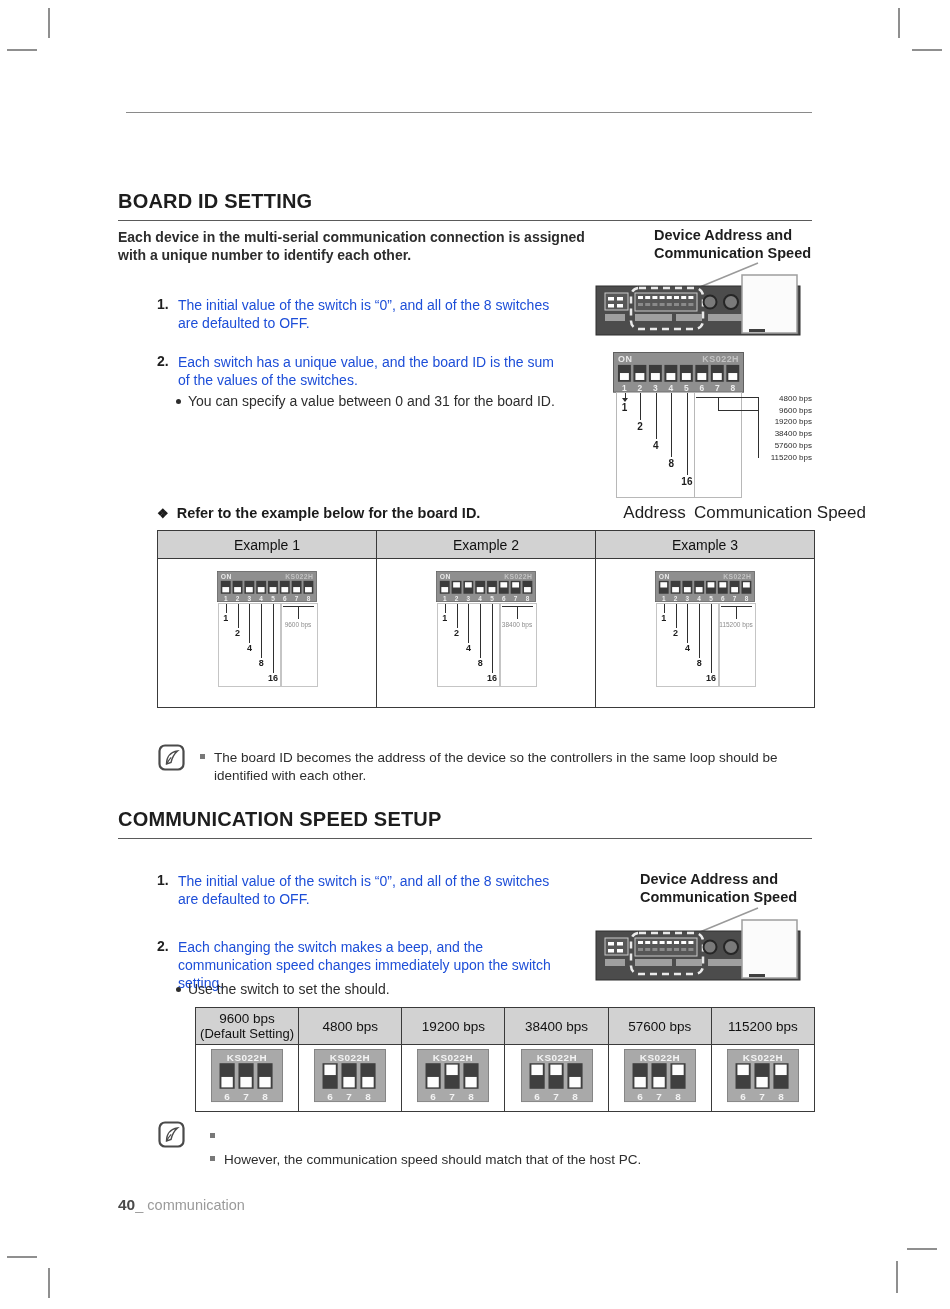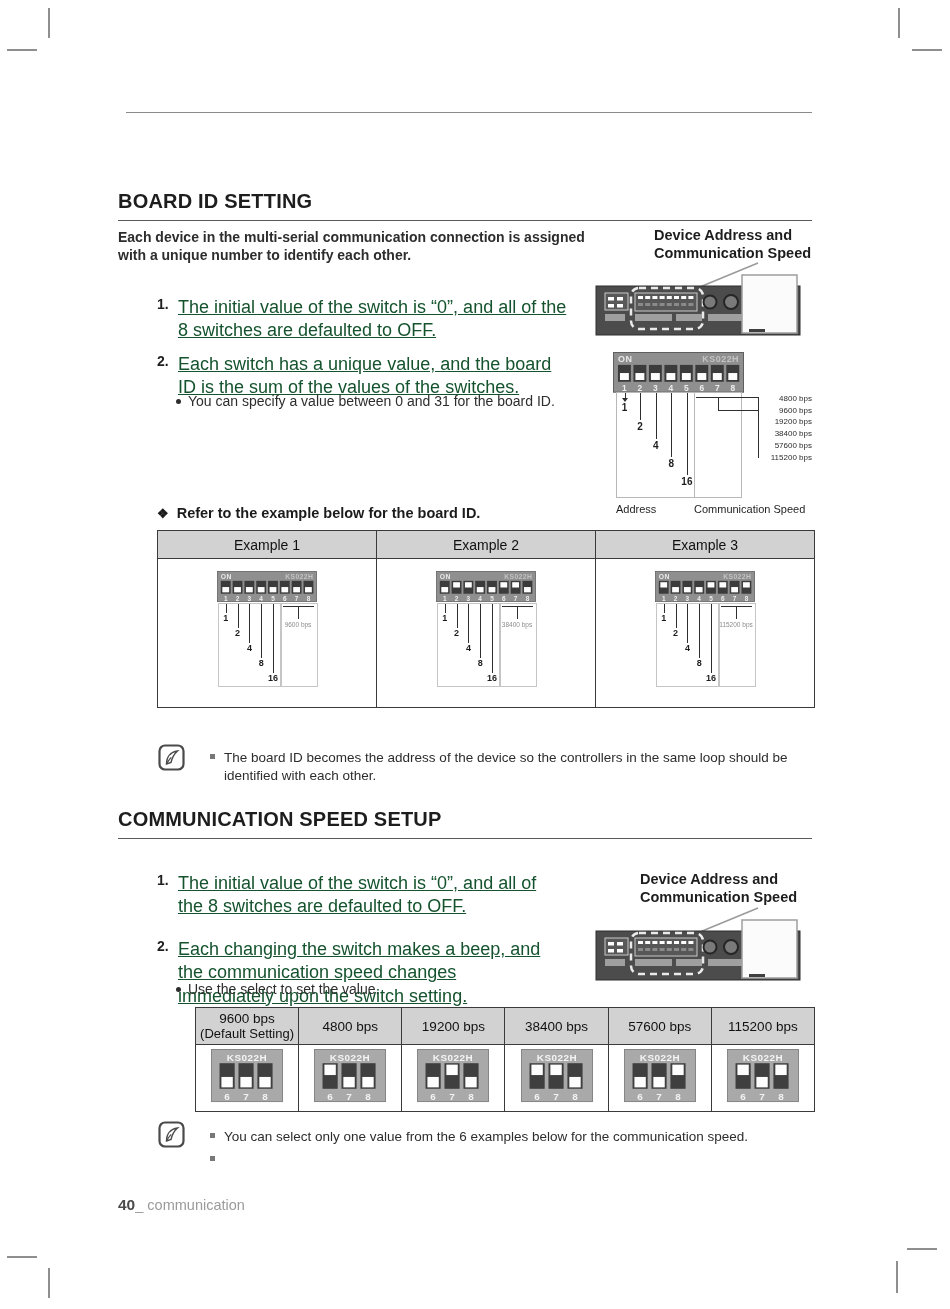--- a/index.html
+++ b/index.html
@@ -12,37 +12,37 @@
   .title-row{position:absolute;left:118px;top:112px;width:694px;display:flex;align-items:flex-end;}
   .page-title{font-size:45px;font-weight:300;color:#3f3f3f;letter-spacing:1px;
               -webkit-text-fill-color:transparent;-webkit-text-stroke:1px #4a4a4a;line-height:1.05;}
   .title-rule{flex:1;border-bottom:1px solid #8a8a8a;margin:0 0 7px 8px;height:0;}
   
   .sec-head{position:absolute;left:118px;width:694px;font-size:20px;font-weight:600;color:#1d1d1d;
             letter-spacing:0.2px;padding-bottom:7px;border-bottom:1px solid #5a5a5a;}
   .body-text{font-size:14px;line-height:1.28;color:#2d2d2d;}
   .step{position:absolute;left:157px;width:412px;}
   .step-num{position:absolute;left:0;top:0;font-weight:bold;font-size:14px;color:#1f1f1f;}
-  .step-text{margin-left:21px;font-size:18px;line-height:1.3;color:#14532d;text-decoration:underline;}
+  .step-text{margin-left:21px;font-size:14px;line-height:1.3;color:#1d4ed8;}
   .bullet-line{position:absolute;left:176px;width:400px;font-size:14px;color:#2d2d2d;}
   .bullet-line::before{content:"";display:inline-block;width:5px;height:5px;border-radius:50%;
                        background:#2d2d2d;margin-right:7px;vertical-align:2px;}
   .dev-label{position:absolute;font-size:14.5px;font-weight:bold;color:#1d1d1d;line-height:1.25;}
   
   #main-diagram{position:absolute;left:610px;top:352px;width:205px;height:172px;}
   .dip8-main{position:absolute;left:3px;top:0;width:131px;}
   .dip8-main svg{display:block;width:131px;}
   .obox{position:absolute;border:1px solid #b8b8b8;}
   .vline{position:absolute;width:1px;background:#2f2f2f;}
   .hline{position:absolute;height:1px;background:#2f2f2f;}
   .leader-label{position:absolute;width:20px;text-align:center;font-size:10px;font-weight:bold;color:#1d1d1d;}
   .arrowhead{position:absolute;width:0;height:0;border:3px solid transparent;border-top:4px solid #2f2f2f;}
   #speed-options{position:absolute;left:152px;top:41px;width:50px;}
   .speed-opt{font-size:8px;line-height:11.7px;text-align:right;color:#2c2c2c;white-space:nowrap;}
-  .diag-caption{position:absolute;font-size:11px;color:#1f1f1f;}
+  .diag-caption{position:absolute;font-size:17px;color:#1f1f1f;text-align:center;}
   
   .refer{position:absolute;left:157px;top:505px;font-size:14.5px;font-weight:bold;color:#1b1b1b;}
   .refer .mark{margin-right:8px;font-size:13px;}
   
   #examples-wrap{position:absolute;left:157px;top:530px;}
   table{border-collapse:collapse;}
   .doc-table{width:658px;}
   .doc-table th,.doc-table td{border:1px solid #3a3a3a;}
   .doc-table th{background:#d2d2d2;font-weight:normal;font-size:14px;color:#111;height:25px;}
   .ex-diagram-cell{height:146px;vertical-align:top;background:#fff;}
@@ -377,21 +377,21 @@
   </table>
 </div>
 
 <div class="note-icon" style="left:158px;top:744px;">
   <svg viewBox="0 0 27 27">
       <rect x="1.5" y="1.5" width="24" height="24" rx="5.5" fill="none" stroke="#4a4a4a" stroke-width="2.2"></rect>
       <path d="M8.5 20 C8.5 13 12.5 8 19.5 7 C15.5 10.5 14 14 13 18.5 Z" fill="none" stroke="#4a4a4a" stroke-width="1.4"></path>
       <path d="M8.5 20 C10.5 16.5 11.5 15.2 13.2 13.4" stroke="#4a4a4a" stroke-width="1.2" fill="none"></path>
     </svg>
 </div>
-<div class="note-item" style="left:210px;top:749px;width:605px;">
+<div class="note-item" style="left:200px;top:749px;width:605px;">
   <span class="sq"></span><span class="nt">The board ID becomes the address of the device so the controllers in the same loop should be identified with each other.</span>
 </div>
 
 <div class="sec-head" style="top:808px;">COMMUNICATION SPEED SETUP</div>
 
 <div class="step" style="top:872px;width:400px;">
   <span class="step-num">1.</span>
   <div class="step-text">The initial value of the switch is “0”, and all of the 8 switches are defaulted to OFF.</div>
 </div>
 <div class="dev-label" style="left:640px;top:870px;">
@@ -433,21 +433,21 @@
       <rect x="40" y="53" width="37" height="7" fill="#9f9f9f"></rect>
       <rect x="81" y="53" width="26" height="7" fill="#9f9f9f"></rect>
       <rect x="113" y="53" width="34" height="7" fill="#9f9f9f"></rect>
     </svg>
   </div>
 
 <div class="step" style="top:938px;width:400px;">
   <span class="step-num">2.</span>
   <div class="step-text">Each changing the switch makes a beep, and the communication speed changes immediately upon the switch setting.</div>
 </div>
-<div class="bullet-line" style="top:981px;"><span>Use the select to set the value.</span></div>
+<div class="bullet-line" style="top:981px;"><span>Use the switch to set the should.</span></div>
 
 <div id="speed-wrap">
   <table class="doc-table speed-table">
     <thead>
         <tr id="speed-header-row">
           <th style="width: 103px;">
             <div>9600 bps</div>
             <div class="sub">(Default Setting)</div>
           </th>
           <th style="width: 103px;">
@@ -553,21 +553,21 @@
 </div>
 
 <div class="note-icon" style="left:158px;top:1121px;">
   <svg viewBox="0 0 27 27">
       <rect x="1.5" y="1.5" width="24" height="24" rx="5.5" fill="none" stroke="#4a4a4a" stroke-width="2.2"></rect>
       <path d="M8.5 20 C8.5 13 12.5 8 19.5 7 C15.5 10.5 14 14 13 18.5 Z" fill="none" stroke="#4a4a4a" stroke-width="1.4"></path>
       <path d="M8.5 20 C10.5 16.5 11.5 15.2 13.2 13.4" stroke="#4a4a4a" stroke-width="1.2" fill="none"></path>
     </svg>
 </div>
 <div class="note-item" style="left:210px;top:1128px;width:620px;">
-  <span class="sq"></span><span class="nt">You can select only one value from the 6 examples below for the communication speed.</span>
+  <span class="sq"></span>
 </div>
 <div class="note-item" style="left:210px;top:1151px;width:620px;">
-  <span class="sq"></span>
+  <span class="sq"></span><span class="nt">However, the communication speed should match that of the host PC.</span>
 </div>
 
 <div class="footer">
   <span class="pg">40</span><span class="sec">_ communication</span>
 </div>
 
 </body></html>

